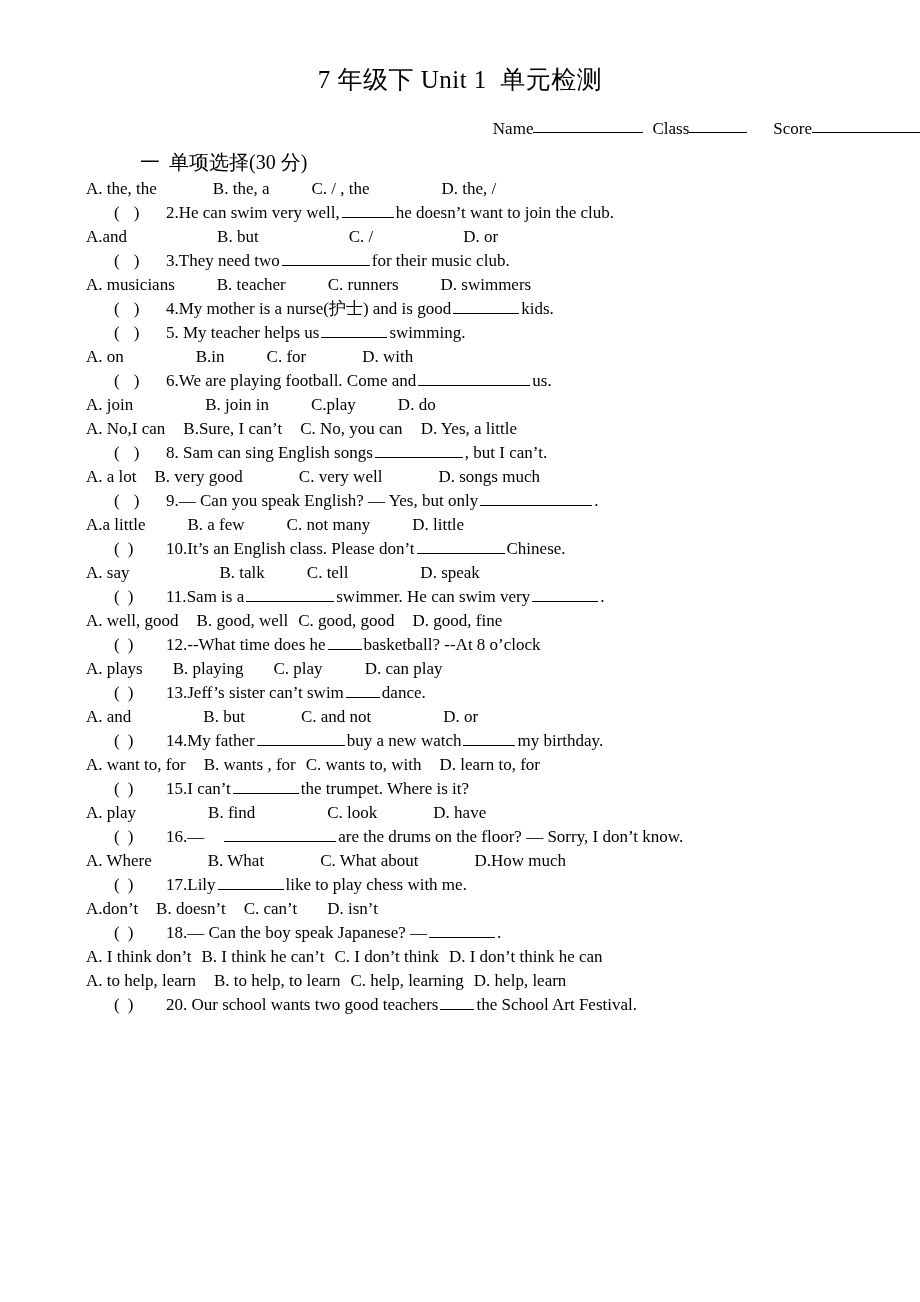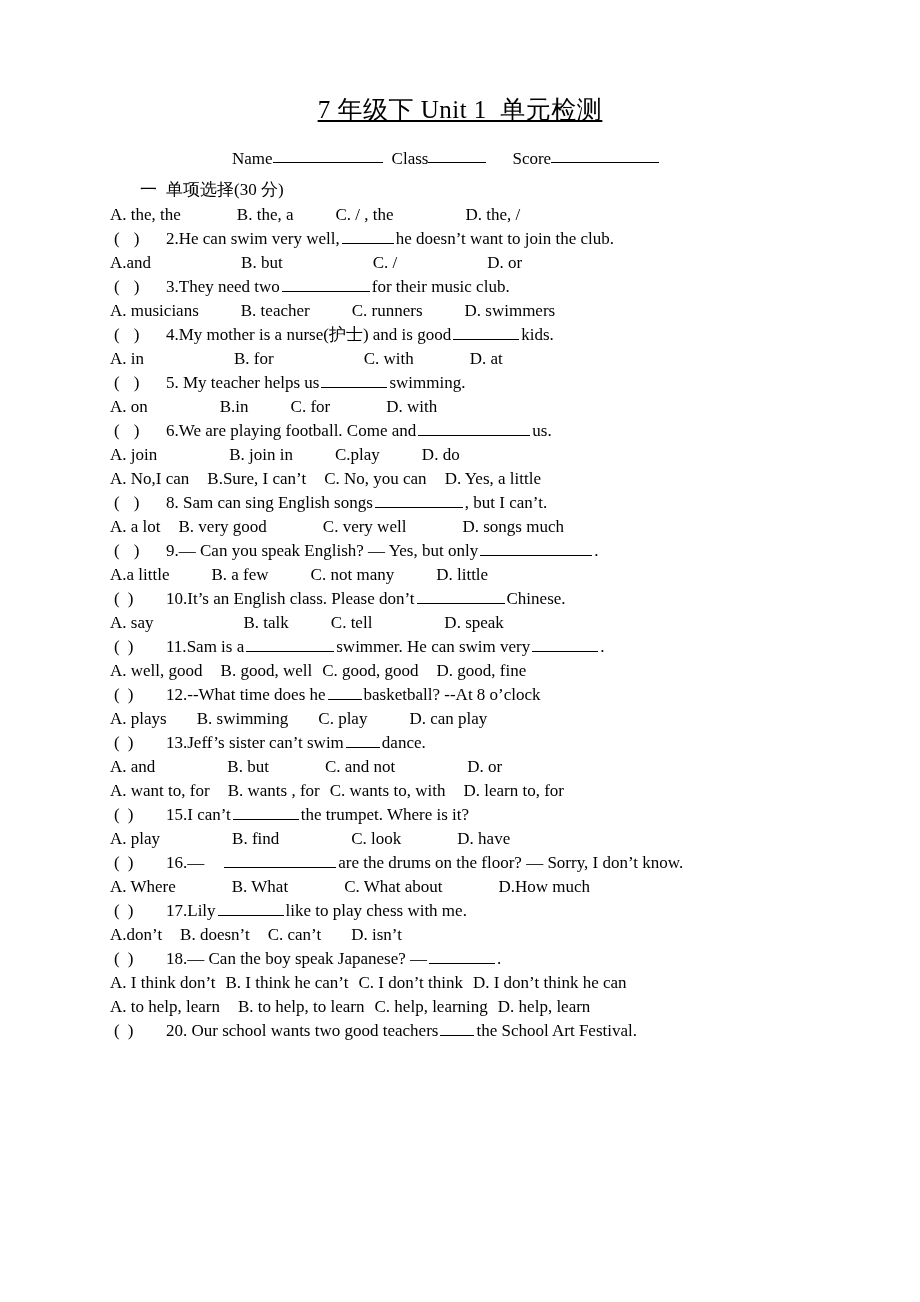--- a/index.html
+++ b/index.html
@@ -24,54 +24,54 @@
     padding: 0;
   }
 
   
   .doc-title {
     text-align: center;
     font-size: 25px;
     line-height: 1.1;
     letter-spacing: 0.5px;
     margin: 0;
-    padding-top: 96px;
+    padding-top: 66px;
     font-weight: normal;
     white-space: pre;
-    text-decoration: underline;
   }
 
   
   .idline {
     margin: 0;
     padding-top: 23px;
     padding-left: 232px;
     font-size: 17px;
     line-height: 1.35;
     white-space: nowrap;
+    text-align: right;
   }
   .rule {
     display: inline-block;
     border-bottom: 1px solid #000;
     vertical-align: baseline;
     height: 0.92em;
     margin: 0 0 0 0;
   }
   .rule.w-name  { width: 110px; }
   .rule.w-class { width: 58px; }
   .rule.w-score { width: 108px; }
   .gap-sm { display: inline-block; width: 9px; }
   .gap-md { display: inline-block; width: 26px; }
 
   
   .section-head {
     margin: 0;
     padding-top: 9px;
     padding-left: 140px;
-    font-size: 17px;
+    font-size: 20px;
     line-height: 1.3;
     white-space: nowrap;
   }
   .section-head .sec-num { margin-right: 9px; }
 
   
   .qlist {
     margin: 0;
     padding: 2px 0 0 0;
     list-style: none;
@@ -92,21 +92,21 @@
     margin-left: -34px;
     letter-spacing: 0;
   }
   .paren .lp { }
   .paren .inner { display: inline-block; width: 14px; }
   .paren.tight .inner { width: 8px; }
   .q-num { margin-right: 0; }
 
   .q-opts {
     margin: 0;
-    padding-left: 110px;
+    padding-left: 86px;
     font-size: 17px;
     line-height: 24px;
     white-space: nowrap;
   }
   .opt { display: inline-block; }
 
   
   .blank {
     display: inline-block;
     border-bottom: 1px solid #000;
@@ -150,21 +150,20 @@
       <li class="q-item">
         <div class="q-stem"><span class="paren"><span class="lp">(</span><span class="inner"></span><span class="rp">)</span></span><span class="sp3"></span><span class="q-num">2.</span><span>He can swim very well,</span><span class="blank b-sm"></span><span>he doesn’t want to join the club.</span></div>
         <div class="q-opts"><span class="opt">A.and</span><span class="sp8"></span><span class="opt">B. but</span><span class="sp8"></span><span class="opt">C. /</span><span class="sp8"></span><span class="opt">D. or</span></div>
       </li>
       <li class="q-item">
         <div class="q-stem"><span class="paren"><span class="lp">(</span><span class="inner"></span><span class="rp">)</span></span><span class="sp3"></span><span class="q-num">3.</span><span>They need two</span><span class="blank b-lg"></span><span>for their music club.</span></div>
         <div class="q-opts"><span class="opt">A. musicians</span><span class="sp5"></span><span class="opt">B. teacher</span><span class="sp5"></span><span class="opt">C. runners</span><span class="sp5"></span><span class="opt">D. swimmers</span></div>
       </li>
       <li class="q-item">
         <div class="q-stem"><span class="paren"><span class="lp">(</span><span class="inner"></span><span class="rp">)</span></span><span class="sp3"></span><span class="q-num">4.</span><span>My mother is a nurse(护士) and is good</span><span class="blank b-md"></span><span>kids.</span></div>
-        <div class="q-opts"><span class="opt">A. in</span><span class="sp8"></span><span class="opt">B. for</span><span class="sp8"></span><span class="opt">C. with</span><span class="sp6"></span><span class="opt">D. at</span></div>
       </li>
       <li class="q-item">
         <div class="q-stem"><span class="paren"><span class="lp">(</span><span class="inner"></span><span class="rp">)</span></span><span class="sp3"></span><span class="q-num">5.</span><span> My teacher helps us</span><span class="blank b-md"></span><span>swimming.</span></div>
         <div class="q-opts"><span class="opt">A. on</span><span class="sp7"></span><span class="opt">B.in</span><span class="sp5"></span><span class="opt">C. for</span><span class="sp6"></span><span class="opt">D. with</span></div>
       </li>
       <li class="q-item">
         <div class="q-stem"><span class="paren"><span class="lp">(</span><span class="inner"></span><span class="rp">)</span></span><span class="sp3"></span><span class="q-num">6.</span><span>We are playing football. Come and</span><span class="blank b-xl"></span><span>us.</span></div>
         <div class="q-opts"><span class="opt">A. join</span><span class="sp7"></span><span class="opt">B. join in</span><span class="sp5"></span><span class="opt">C.play</span><span class="sp5"></span><span class="opt">D. do</span></div>
       </li>
       <li class="q-item">
@@ -181,27 +180,28 @@
       <li class="q-item">
         <div class="q-stem"><span class="paren tight"><span class="lp">(</span><span class="inner"></span><span class="rp">)</span></span><span class="sp3"></span><span class="q-num">10.</span><span>It’s an English class. Please don’t</span><span class="blank b-lg"></span><span>Chinese.</span></div>
         <div class="q-opts"><span class="opt">A. say</span><span class="sp8"></span><span class="opt">B. talk</span><span class="sp5"></span><span class="opt">C. tell</span><span class="sp7"></span><span class="opt">D. speak</span></div>
       </li>
       <li class="q-item">
         <div class="q-stem"><span class="paren tight"><span class="lp">(</span><span class="inner"></span><span class="rp">)</span></span><span class="sp3"></span><span class="q-num">11.</span><span>Sam is a</span><span class="blank b-lg"></span><span>swimmer. He can swim very</span><span class="blank b-md"></span><span>.</span></div>
         <div class="q-opts"><span class="opt">A. well, good</span><span class="sp3"></span><span class="opt">B. good, well</span><span class="sp2"></span><span class="opt">C. good, good</span><span class="sp3"></span><span class="opt">D. good, fine</span></div>
       </li>
       <li class="q-item">
         <div class="q-stem"><span class="paren tight"><span class="lp">(</span><span class="inner"></span><span class="rp">)</span></span><span class="sp3"></span><span class="q-num">12.</span><span>--What time does he</span><span class="blank b-xs"></span><span>basketball?    --At 8 o’clock</span></div>
-        <div class="q-opts"><span class="opt">A. plays</span><span class="sp4"></span><span class="opt">B. swimming</span><span class="sp4"></span><span class="opt">C. play</span><span class="sp5"></span><span class="opt">D. can play</span></div>
+        <div class="q-opts"><span class="opt">A. plays</span><span class="sp4"></span><span class="opt">B. playing</span><span class="sp4"></span><span class="opt">C. play</span><span class="sp5"></span><span class="opt">D. can play</span></div>
       </li>
       <li class="q-item">
         <div class="q-stem"><span class="paren tight"><span class="lp">(</span><span class="inner"></span><span class="rp">)</span></span><span class="sp3"></span><span class="q-num">13.</span><span>Jeff’s sister can’t swim</span><span class="blank b-xs"></span><span>dance.</span></div>
         <div class="q-opts"><span class="opt">A. and</span><span class="sp7"></span><span class="opt">B. but</span><span class="sp6"></span><span class="opt">C. and not</span><span class="sp7"></span><span class="opt">D. or</span></div>
       </li>
       <li class="q-item">
+        <div class="q-stem"><span class="paren tight"><span class="lp">(</span><span class="inner"></span><span class="rp">)</span></span><span class="sp3"></span><span class="q-num">14.</span><span>My father</span><span class="blank b-lg"></span><span>buy a new watch</span><span class="blank b-sm"></span><span>my birthday.</span></div>
         <div class="q-opts"><span class="opt">A. want to, for</span><span class="sp3"></span><span class="opt">B. wants , for</span><span class="sp2"></span><span class="opt">C. wants to, with</span><span class="sp3"></span><span class="opt">D. learn to, for</span></div>
       </li>
       <li class="q-item">
         <div class="q-stem"><span class="paren tight"><span class="lp">(</span><span class="inner"></span><span class="rp">)</span></span><span class="sp3"></span><span class="q-num">15.</span><span>I can’t</span><span class="blank b-md"></span><span>the trumpet. Where is it?</span></div>
         <div class="q-opts"><span class="opt">A. play</span><span class="sp7"></span><span class="opt">B. find</span><span class="sp7"></span><span class="opt">C. look</span><span class="sp6"></span><span class="opt">D. have</span></div>
       </li>
       <li class="q-item">
         <div class="q-stem"><span class="paren tight"><span class="lp">(</span><span class="inner"></span><span class="rp">)</span></span><span class="sp3"></span><span class="q-num">16.</span><span>—</span><span class="sp3"></span><span class="blank b-xl"></span><span>are the drums on the floor? — Sorry, I don’t know.</span></div>
         <div class="q-opts"><span class="opt">A. Where</span><span class="sp6"></span><span class="opt">B. What</span><span class="sp6"></span><span class="opt">C. What about</span><span class="sp6"></span><span class="opt">D.How much</span></div>
       </li>

